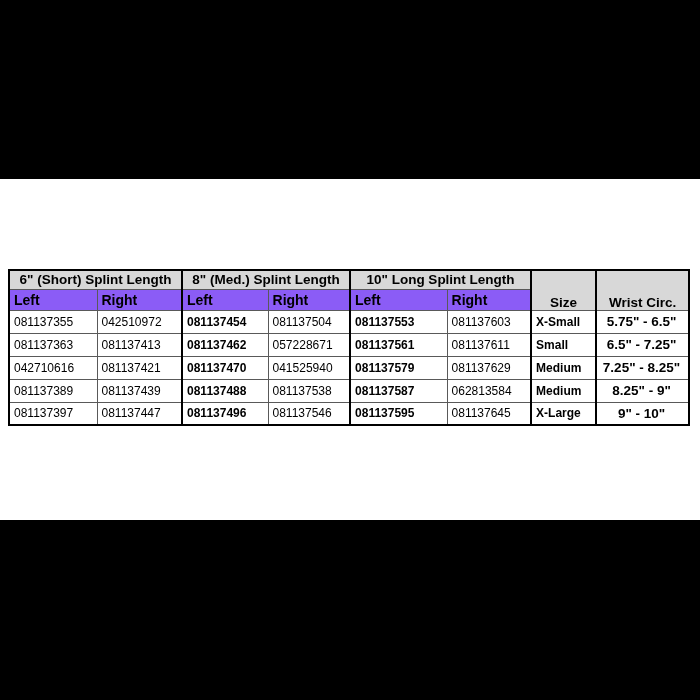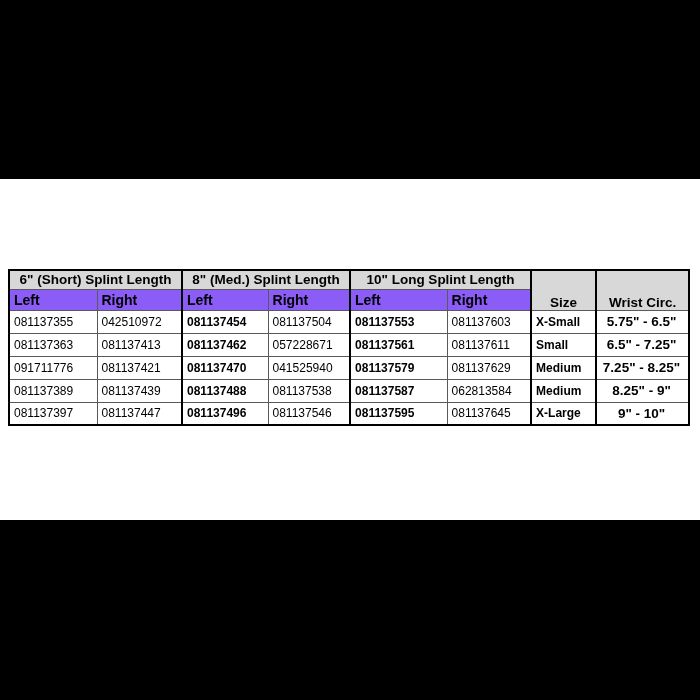--- a/index.html
+++ b/index.html
@@ -121,21 +121,21 @@
         <td>081137363</td>
         <td>081137413</td>
         <td class="thickL">081137462</td>
         <td>057228671</td>
         <td class="thickL">081137561</td>
         <td>081137611</td>
         <td class="thickL">Small</td>
         <td class="wrist thickL">6.5" - 7.25"</td>
       </tr>
       <tr class="data-row">
-        <td>091711776</td>
+        <td>042710616</td>
         <td>081137421</td>
         <td class="thickL">081137470</td>
         <td>041525940</td>
         <td class="thickL">081137579</td>
         <td>081137629</td>
         <td class="thickL">Medium</td>
         <td class="wrist thickL">7.25" - 8.25"</td>
       </tr>
       <tr class="data-row">
         <td>081137389</td>

